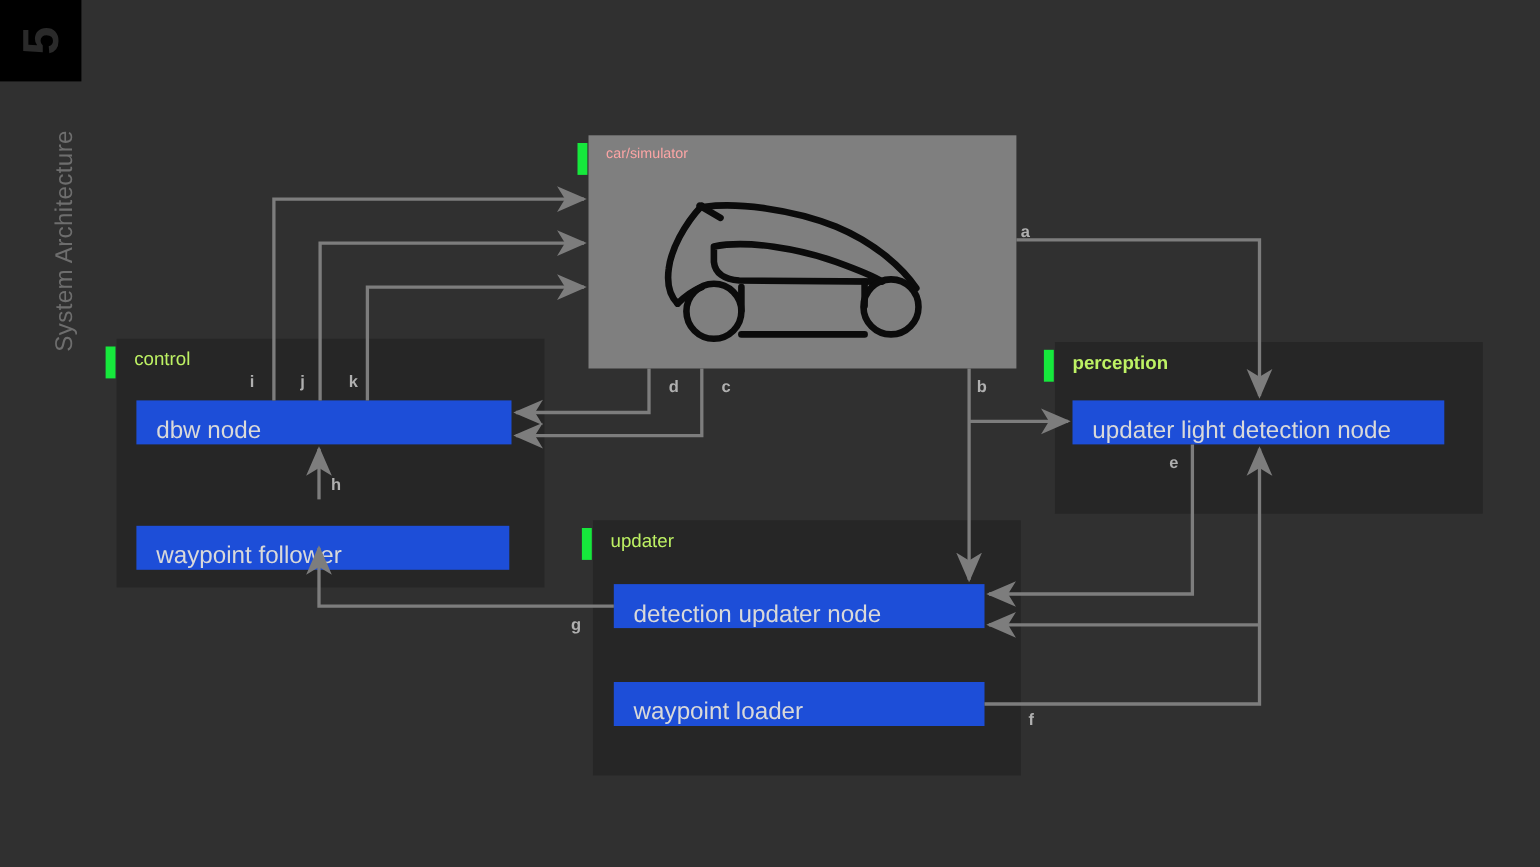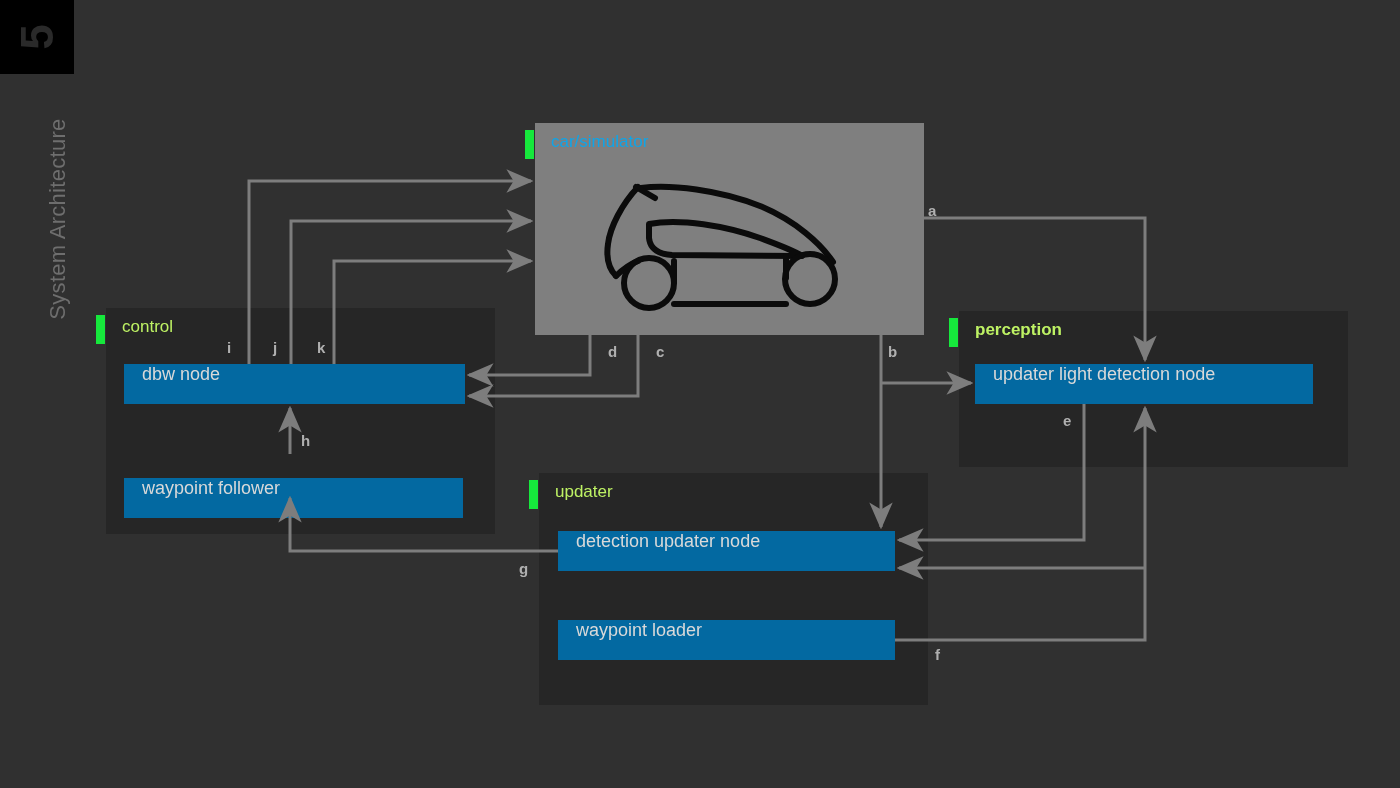--- a/index.html
+++ b/index.html
@@ -32,30 +32,30 @@
     white-space:nowrap;
   }
 
   
   .group{position:absolute;background:#262626;}
   .group-accent{position:absolute;width:9px;height:29px;background:#16e83c;}
   .group-label{position:absolute;color:#bef264;font-size:17px;white-space:nowrap;}
 
   
   .node{
-    position:absolute;background:#0369a1;
-    display:flex;align-items:flex-start;
-    color:#d9d9d9;font-size:18px;
+    position:absolute;background:#1d4ed8;
+    display:flex;align-items:flex-end;
+    color:#d9d9d9;font-size:22px;
     padding-left:18px;box-sizing:border-box;
     white-space:nowrap;
   }
 
   
   .sim{position:absolute;background:#7f7f7f;}
-  .sim-label{position:absolute;color:#0ea5e9;font-size:17px;white-space:nowrap;}
+  .sim-label{position:absolute;color:#fca5a5;font-size:13px;white-space:nowrap;}
 
   
   .edge-label{
     position:absolute;color:#b0b0b0;font-size:15px;font-weight:700;
     white-space:nowrap;
   }
 
   svg.wires{position:absolute;left:0;top:0;width:1400px;height:788px;pointer-events:none;}
   svg.carart{position:absolute;pointer-events:none;}
 </style>

